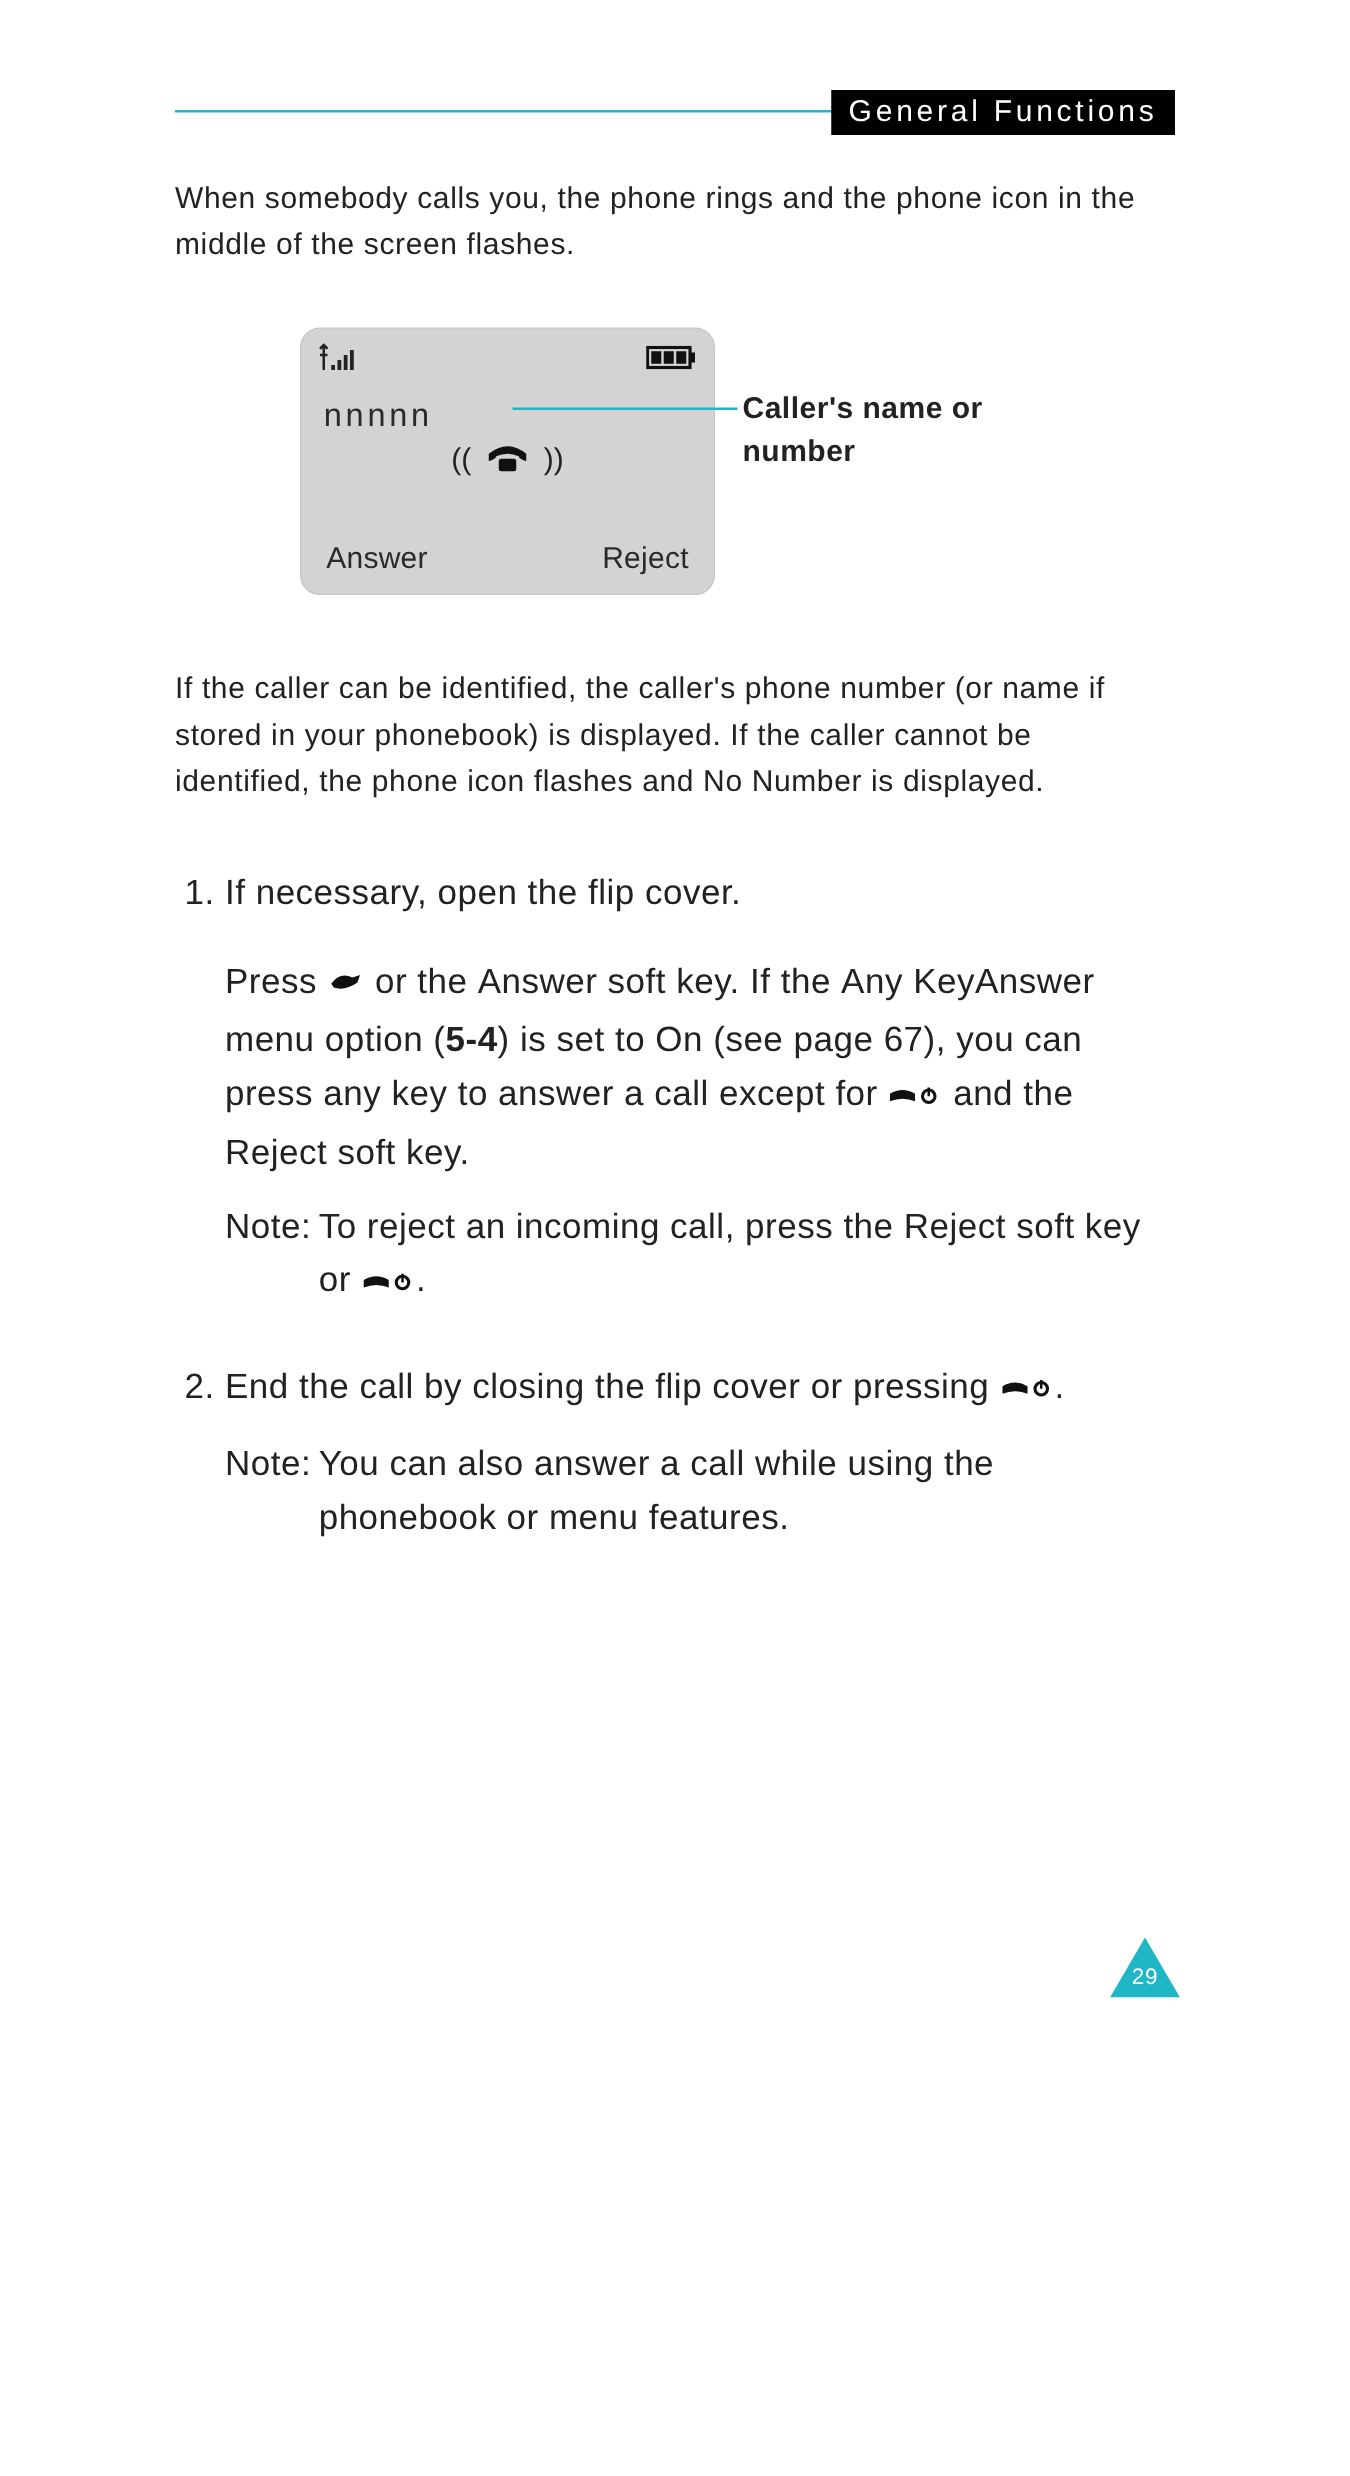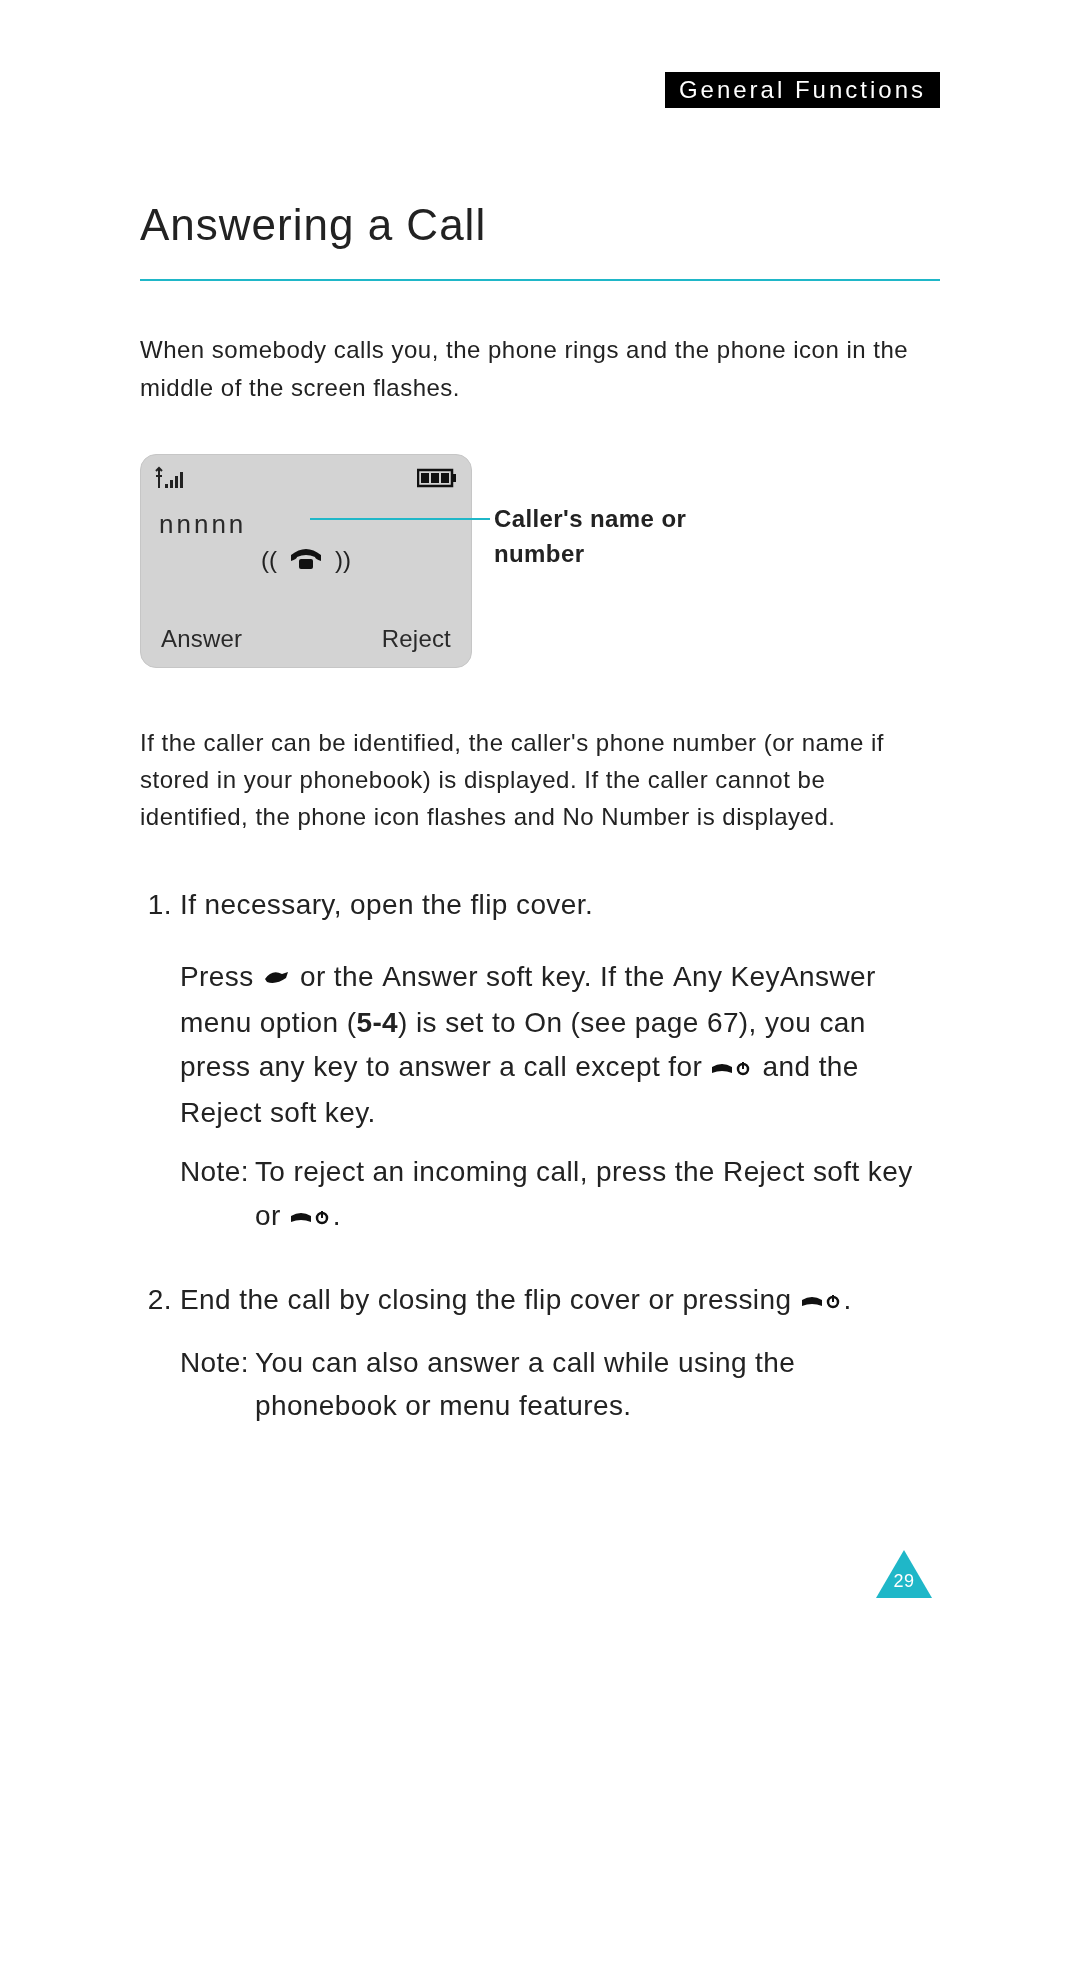--- a/index.html
+++ b/index.html
@@ -43,21 +43,21 @@
     font-size: 24px;
     line-height: 1.55;
     letter-spacing: 0.5px;
     margin: 16px 0 48px 0;
     color: #222;
   }
   .screen-row {
     display: flex;
     flex-direction: row;
     align-items: flex-start;
-    justify-content: flex-start;
+    justify-content: center;
     gap: 8px;
     margin: 0 0 56px 0;
   }
   .phone-screen {
     width: 332px;
     height: 214px;
     background: #d3d3d3;
     border: 1px solid #c6c6c6;
     border-radius: 16px;
     position: relative;
@@ -144,21 +144,21 @@
   }
   .note-lbl { white-space: nowrap; text-align: center; }
   .note-body { flex: 1; }
   .icon-inline {
     display: inline-block;
     vertical-align: -3px;
   }
   .page-badge {
     position: absolute;
     bottom: 60px;
-    right: 148px;
+    right: 136px;
     width: 56px;
     height: 48px;
   }
   .page-badge svg { display: block; }
   .page-num {
     position: absolute;
     top: 21px;
     left: 0;
     width: 56px;
     text-align: center;
@@ -169,21 +169,20 @@
   }
   .lit { font-stretch: condensed; }
 </style>
 </head>
 <body>
 
 <div class="page">
 
   <div class="header-tag">General Functions</div>
 
-  <h1 class="title">Answering a Call</h1>
   <hr class="title-rule">
 
   <p class="para">When somebody calls you, the phone rings and the phone icon in the middle of the screen flashes.</p>
 
   <div class="screen-row">
     <div class="phone-screen">
       <div class="status-row">
         <span>
           <svg width="34" height="24" viewBox="0 0 34 24">
             <path d="M4 2 L4 22 M1 5 L4 2 L7 5 M1 10 L7 10" stroke="#222" stroke-width="2" fill="none"></path>

